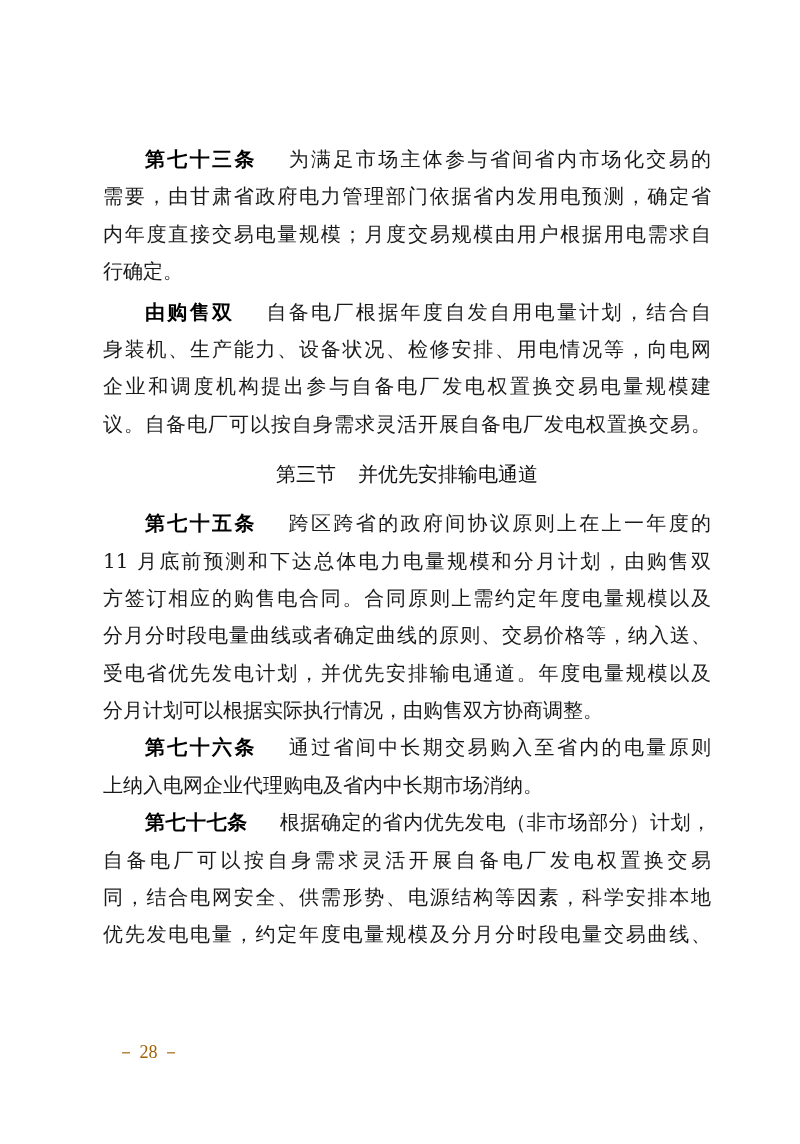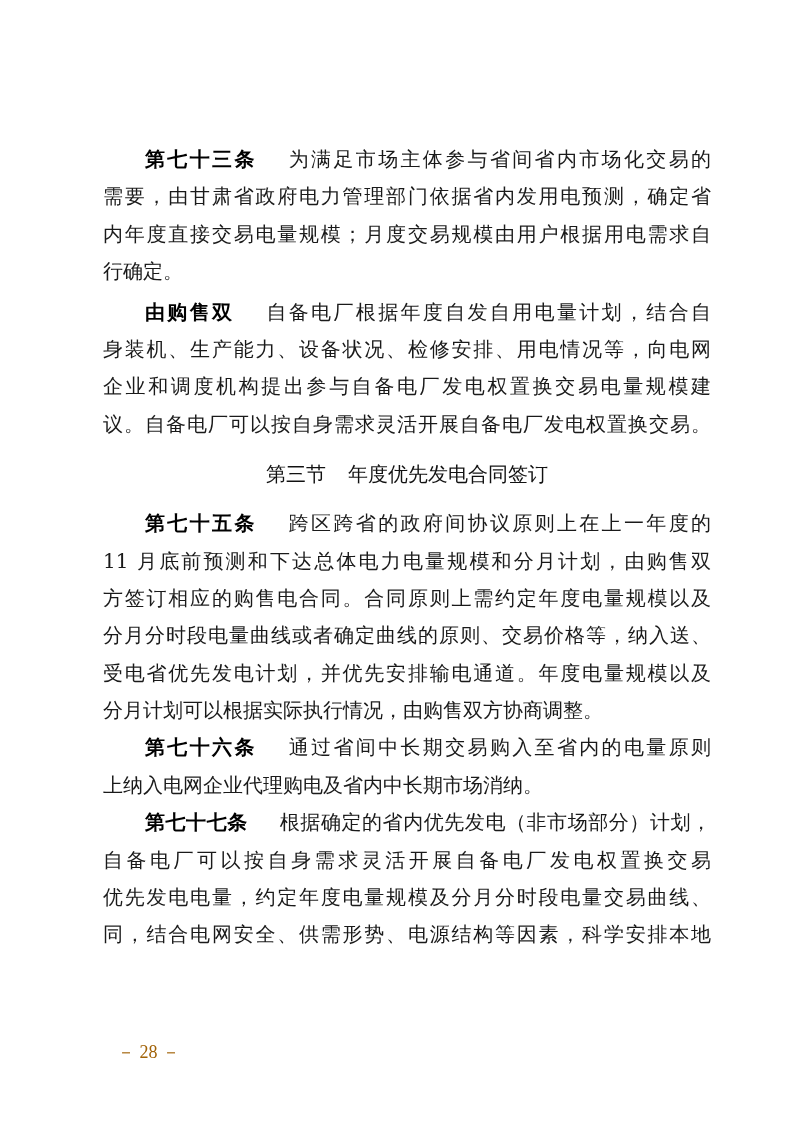--- a/index.html
+++ b/index.html
@@ -80,39 +80,39 @@
   <div class="para-gap"></div>
 
   <div>
     <div class="line indent"><span class="art-label">由购售双</span><span>自备电厂根据年度自发自用电量计划，结合自</span></div>
     <div class="line">身装机、生产能力、设备状况、检修安排、用电情况等，向电网</div>
     <div class="line">企业和调度机构提出参与自备电厂发电权置换交易电量规模建</div>
     <div class="line">议。自备电厂可以按自身需求灵活开展自备电厂发电权置换交易。</div>
   </div>
 
   <div class="section-heading">
-    <span>第三节</span><span class="sep"></span><span>年度优先发电合同签订</span>
+    <span>第三节</span><span class="sep"></span><span>并优先安排输电通道</span>
   </div>
 
   <div>
     <div class="line indent"><span class="art-label">第七十五条</span><span>跨区跨省的政府间协议原则上在上一年度的</span></div>
     <div class="line">11 月底前预测和下达总体电力电量规模和分月计划，由购售双</div>
     <div class="line">方签订相应的购售电合同。合同原则上需约定年度电量规模以及</div>
     <div class="line">分月分时段电量曲线或者确定曲线的原则、交易价格等，纳入送、</div>
     <div class="line">受电省优先发电计划，并优先安排输电通道。年度电量规模以及</div>
     <div class="line last">分月计划可以根据实际执行情况，由购售双方协商调整。</div>
   </div>
 
   <div>
     <div class="line indent"><span class="art-label">第七十六条</span><span>通过省间中长期交易购入至省内的电量原则</span></div>
     <div class="line last">上纳入电网企业代理购电及省内中长期市场消纳。</div>
   </div>
 
   <div>
     <div class="line indent"><span class="art-label">第七十七条</span><span>根据确定的省内优先发电（非市场部分）计划，</span></div>
     <div class="line">自备电厂可以按自身需求灵活开展自备电厂发电权置换交易</div>
+    <div class="line">同，结合电网安全、供需形势、电源结构等因素，科学安排本地</div>
     <div class="line">优先发电电量，约定年度电量规模及分月分时段电量交易曲线、</div>
-    <div class="line">同，结合电网安全、供需形势、电源结构等因素，科学安排本地</div>
   </div>
 
 </div>
 
 <div class="page-number">－ 28 －</div>
 
 </body></html>

